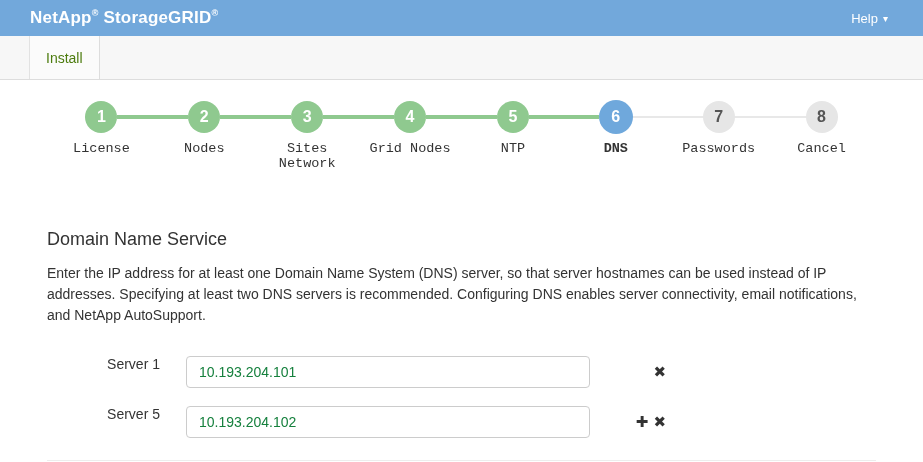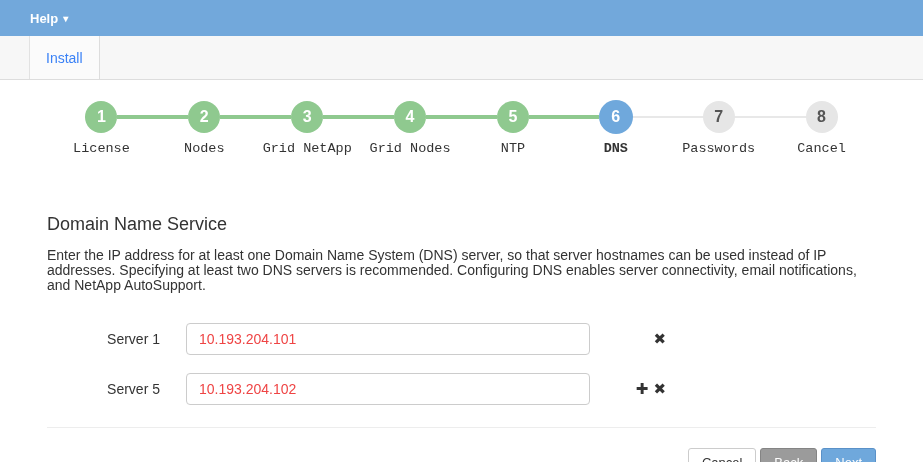--- a/index.html
+++ b/index.html
@@ -23,21 +23,21 @@
   .brand {
     color: #fff;
     font-size: 17px;
     font-weight: bold;
     letter-spacing: 0.2px;
   }
   .brand sup { font-size: 9px; vertical-align: super; }
   .help-menu {
     color: #fff;
     font-size: 13px;
-    font-weight: bold;
+    font-weight: normal;
     cursor: pointer;
     display: flex;
     align-items: center;
     gap: 5px;
   }
   .help-caret { font-size: 10px; }
 
   
   .tab-bar {
     height: 44px;
@@ -47,21 +47,21 @@
     align-items: stretch;
   }
   .tab-gutter { width: 30px; border-right: 1px solid #e2e2e2; }
   .tab {
     min-width: 68px;
     padding: 0 16px;
     display: flex;
     align-items: center;
     justify-content: center;
     font-size: 14px;
-    color: #3b82f6;
+    color: #4d7c0f;
     background: #fbfbfb;
     border-right: 1px solid #dddddd;
     cursor: pointer;
   }
 
   
   .stepper {
     display: flex;
     padding: 20px 50px 0 50px;
   }
@@ -99,47 +99,46 @@
     font-family: Liberation Mono, monospace;
   }
   .step[data-state="active"] .step-label { font-weight: bold; }
 
   
   .content { padding: 26px 47px 0 47px; }
   .page-title { font-size: 18px; font-weight: normal; color: #333; margin-top: 32px; }
   .page-desc {
     margin-top: 13px;
     font-size: 14px;
-    line-height: 15px;
+    line-height: 21px;
     color: #333;
     max-width: 829px;
   }
 
   
   .dns-form { margin-top: 30px; }
   .form-row {
     display: flex;
-    align-items: center;
     margin-bottom: 18px;
   }
   .form-label {
     width: 113px;
     text-align: right;
     font-size: 14px;
     color: #333;
     margin-right: 26px;
   }
   .form-input {
     width: 404px;
     height: 32px;
     border: 1px solid #cccccc;
     border-radius: 4px;
     padding: 0 12px;
     font-size: 14px;
-    color: #ef4444;
+    color: #15803d;
     font-family: "Liberation Sans", sans-serif;
     outline: none;
   }
   .row-icons {
     width: 50px;
     margin-left: 26px;
     display: flex;
     justify-content: flex-end;
     gap: 5px;
   }
@@ -176,20 +175,24 @@
     line-height: 1.1;
   }
   .btn-cancel { background: #ffffff; border: 1px solid #cccccc; color: #333; }
   .btn-back   { background: #9b9b9b; border: 1px solid #848484; color: #ffffff; }
   .btn-next   { background: var(--step-blue, #6fa8dc); border: 1px solid #5a91c8; color: #ffffff; }
 </style>
 </head>
 <body>
 
 <header class="app-header">
+  <div class="brand">
+    <span>NetApp</span><sup>®</sup>
+    <span>StorageGRID</span><sup>®</sup>
+  </div>
   <div class="help-menu">
     <span>Help</span>
     <span class="help-caret">▾</span>
   </div>
 </header>
 
 <nav class="tab-bar">
   <div class="tab-gutter"></div>
   <div class="tab">Install</div>
 </nav>
@@ -212,21 +215,21 @@
     </div>
     <div class="step-label">Nodes</div>
   </div>
 
   <div class="step" data-state="complete">
     <div class="step-row">
       <div class="line l"></div>
       <div class="circle">3</div>
       <div class="line r"></div>
     </div>
-    <div class="step-label">Grid NetApp</div>
+    <div class="step-label">Sites Network</div>
   </div>
 
   <div class="step" data-state="complete">
     <div class="step-row">
       <div class="line l"></div>
       <div class="circle">4</div>
       <div class="line r"></div>
     </div>
     <div class="step-label">Grid Nodes</div>
   </div>

